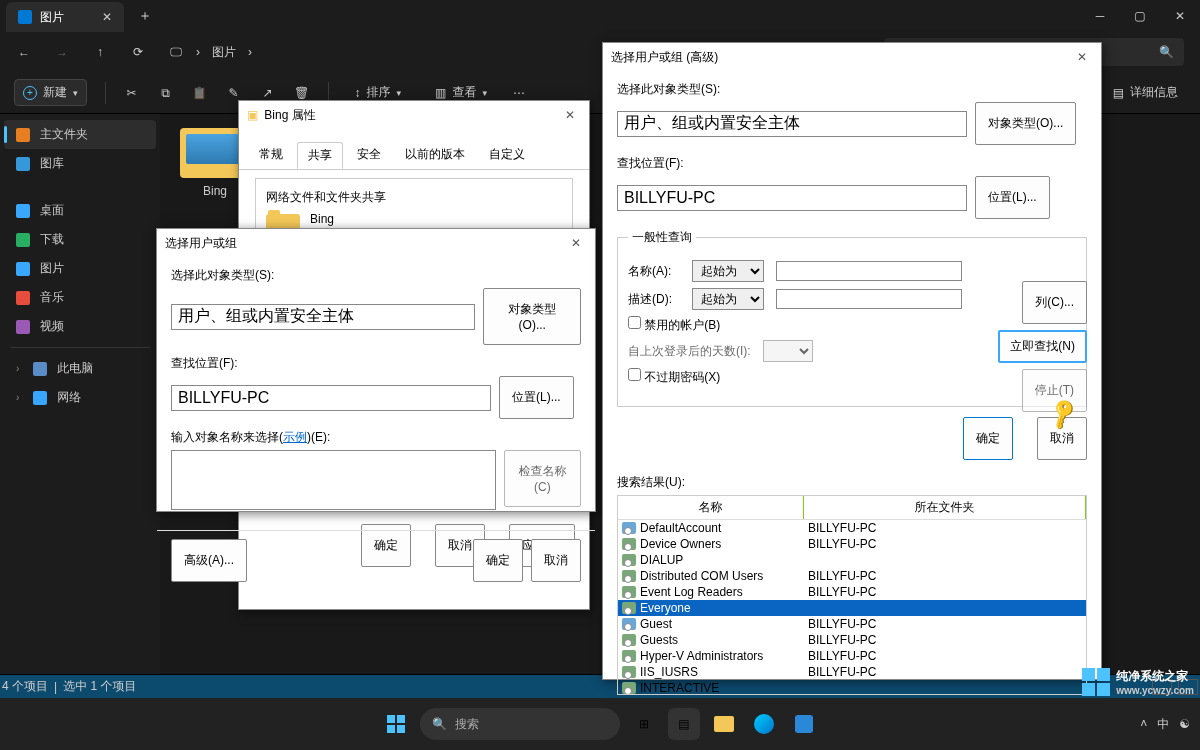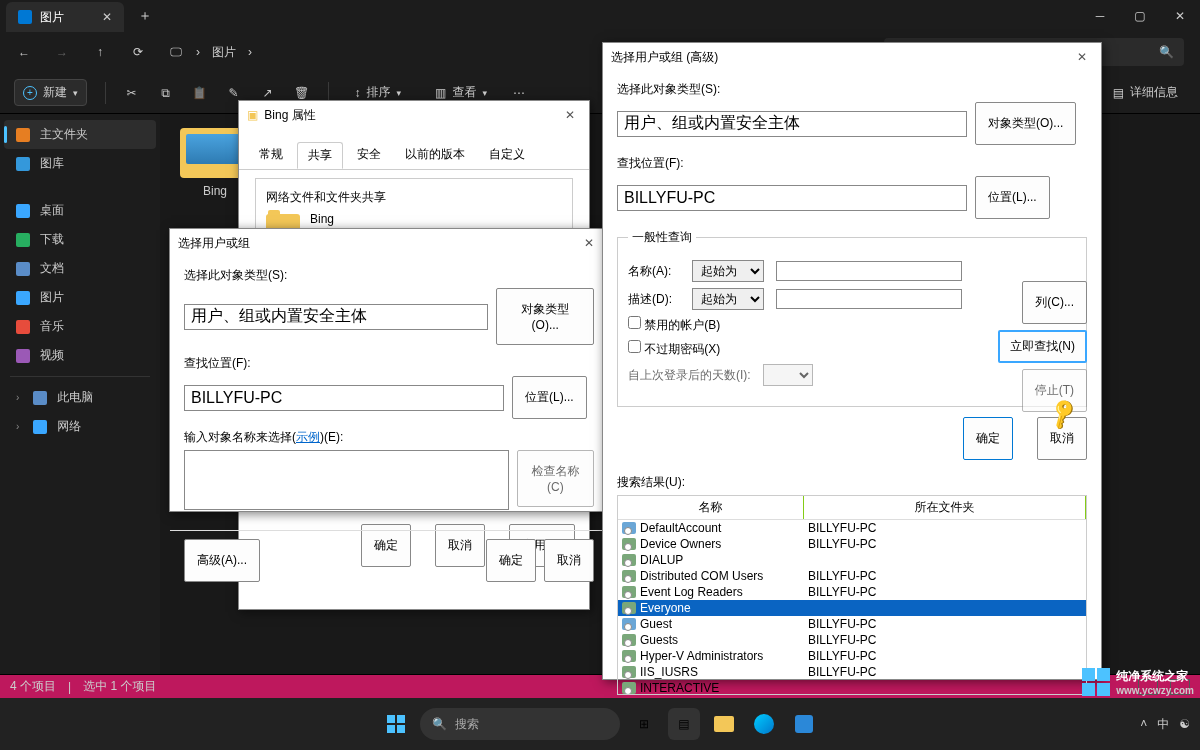--- a/index.html
+++ b/index.html
@@ -39,21 +39,21 @@
 .sidenav hr{border:none;border-top:1px solid #333;margin:6px 10px;}
 
 
 .content { flex:1; background:#191919; position:relative;}
 .foldertile{ position:absolute; left:20px; top:14px; text-align:center; color:#ccc;}
 .foldertile .thumb{ width:70px;height:50px; background:linear-gradient(#f3c758,#f3c758); border-radius:4px; position:relative; overflow:hidden;}
 .foldertile .thumb::before{content:"";position:absolute;top:6px;left:6px;right:6px;height:30px;background:linear-gradient(#4aa3df,#2e7bb2);border-radius:2px;}
 .foldertile .name{margin-top:6px;}
 
 
-.statusbar{ position:absolute; bottom:52px; left:0; right:0; height:24px; background:#be185d; color:#ccc; display:flex; align-items:center; padding:0 10px; gap:12px; border-top:1px solid #000;}
+.statusbar{ position:absolute; bottom:52px; left:0; right:0; height:24px; background:#0c4a6e; color:#ccc; display:flex; align-items:center; padding:0 2px; gap:6px; border-top:1px solid #000;}
 .statusbar .spacer{flex:1;}
 .statusbar .vb{width:20px;height:16px;border:1px solid #555;}
 
 
 .taskbar{ position:absolute; bottom:0; left:0; right:0; height:52px; background:#222; display:flex; align-items:center; justify-content:center; gap:8px;}
 .taskbar .tb{ width:32px;height:32px;border-radius:6px;display:flex;align-items:center;justify-content:center;}
 .taskbar .search{ width:200px;height:32px;background:#333;border-radius:16px;display:flex;align-items:center;padding:0 12px;color:#aaa;gap:8px;}
 .tray{position:absolute;right:10px;display:flex;align-items:center;gap:10px;color:#ccc;}
 .watermark{position:absolute;right:6px;bottom:54px;color:#4cc2ff;font-weight:bold;display:flex;align-items:center;gap:6px;}
 .watermark .logo{width:28px;height:28px;display:grid;grid-template-columns:1fr 1fr;grid-template-rows:1fr 1fr;gap:2px;}
@@ -75,21 +75,21 @@
 #dlgProp{ left:238px; top:100px; width:352px; height:510px;}
 #dlgProp .tabs{ display:flex; gap:4px; border-bottom:1px solid #ccc; padding:4px 10px 0;}
 #dlgProp .tabs .t{ padding:4px 10px; font-size:12px;margin-top:9px;}
 #dlgProp .tabs .t.sel{ border:1px solid #ccc; border-bottom:1px solid #fff; border-radius:3px 3px 0 0;}
 #dlgProp .sharebox{ border:1px solid #ccc; margin:8px 16px; height:330px; padding:10px;}
 #dlgProp .sharehead{ display:flex; gap:10px; align-items:center; margin:6px 0 10px;}
 #dlgProp .fimg{width:34px;height:28px;background:#f3c758;border-radius:3px;position:relative;}
 #dlgProp .fimg::before{content:"";position:absolute;top:-4px;left:2px;width:12px;height:5px;background:#f3c758;border-radius:2px 2px 0 0;}
 
 
-#dlgSel{ left:169px; top:228px; width:440px; height:284px;}
+#dlgSel{ left:156px; top:228px; width:440px; height:284px;}
 #dlgSel textarea{ width:100%; height:60px; border:1px solid #888; resize:none;}
 
 
 #dlgAdv{ left:602px; top:42px; width:500px; height:638px;}
 #dlgAdv fieldset{ border:1px solid #ccc; padding:8px 10px 14px; margin-top:10px;}
 #dlgAdv legend{ font-size:12px; padding:0 4px;}
 #dlgAdv select{ border:1px solid #888; padding:2px 4px; font-size:12px; width:72px;}
 #dlgAdv .qrow{ display:flex; align-items:center; gap:12px; margin:6px 0;}
 #dlgAdv .qrow input[type=text]{ border:1px solid #888; height:20px; width:186px;}
 #dlgAdv .sidebtns{ position:absolute; right:14px; top:210px; display:flex; flex-direction:column; gap:6px; align-items:flex-end;}
@@ -186,24 +186,20 @@
     <div class="group">
       <div class="item">
           <span class="tiny" style="background:#3aa7ff"></span>
           <span>桌面</span>
         </div>
       <div class="item">
           <span class="tiny" style="background:#27ae60"></span>
           <span>下载</span>
         </div>
       <div class="item">
-          <span class="tiny" style="background:#5a8cc7"></span>
-          <span>文档</span>
-        </div>
-      <div class="item">
           <span class="tiny" style="background:#3aa7ff"></span>
           <span>图片</span>
         </div>
       <div class="item">
           <span class="tiny" style="background:#e74c3c"></span>
           <span>音乐</span>
         </div>
       <div class="item">
           <span class="tiny" style="background:#9b59b6"></span>
           <span>视频</span>
@@ -326,27 +322,27 @@
         <input type="text" style="">
       </div>
       <div class="qrow">
         <span style="width:52px">描述(D):</span>
         <select><option>起始为</option></select>
         <input type="text" style="">
       </div>
       <div class="qrow">
           <label><input type="checkbox" style=""> <span>禁用的帐户(B)</span></label>
         </div>
-      <div class="qrow">
-          <label><input type="checkbox" style=""> <span>不过期密码(X)</span></label>
-        </div>
       <div class="qrow" style="opacity:.6">
         <span>自上次登录后的天数(I):</span>
         <select style="width:50px"><option></option></select>
       </div>
+      <div class="qrow">
+          <label><input type="checkbox" style=""> <span>不过期密码(X)</span></label>
+        </div>
     </fieldset>
 
     <div class="sidebtns">
       <button class="btn">列(C)...</button>
       <button class="btn findbtn">立即查找(N)</button>
       <button class="btn" style="opacity:.6">停止(T)</button>
     </div>
     <span class="keyic">🔑</span>
 
     <div class="footer" style="padding:10px 0 0">

